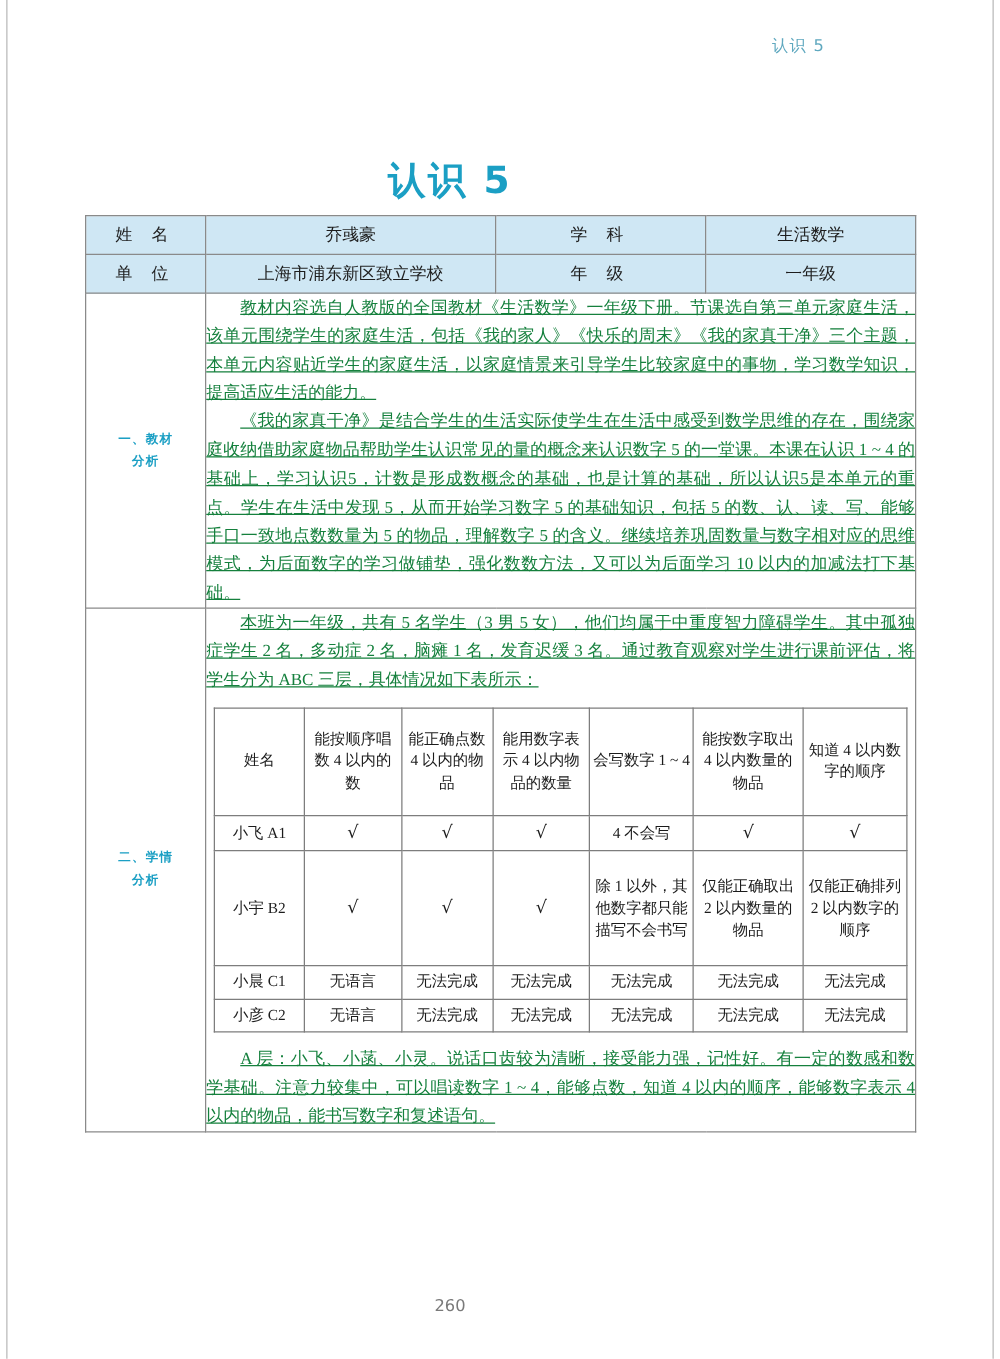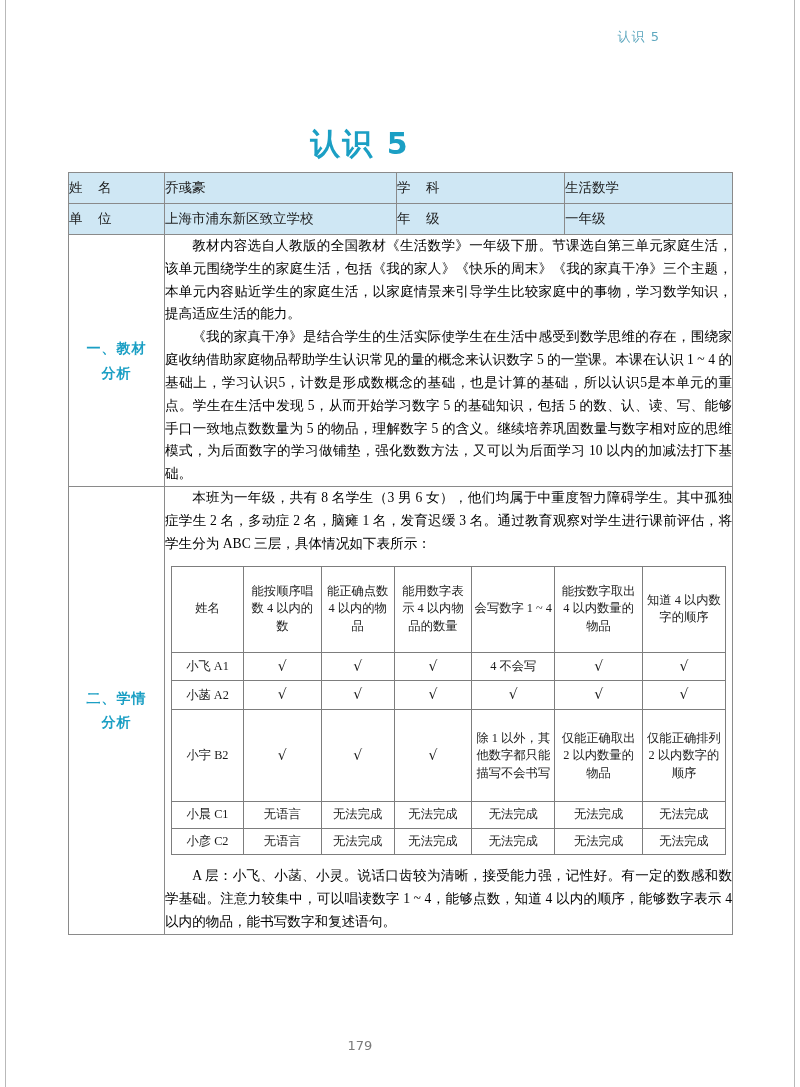--- a/index.html
+++ b/index.html
@@ -65,58 +65,59 @@
   }
   .outer-table td {
     border: 1px solid #8a8a8a;
     vertical-align: top;
     padding: 0;
   }
 
   
   .info-cell {
     background: #cfe7f4;
-    text-align: left;
+    text-align: center;
     font-size: 13.5px;
     height: 31px;
     vertical-align: middle !important;
     letter-spacing: 4px;
     color: #1d1d1d;
     margin-left: 48px;
   }
   .info-cell.value { letter-spacing: 0px; }
   .info-cell.label { letter-spacing: 6px; }
 
   
   .section-label {
     width: 96px;
     text-align: center;
     vertical-align: middle !important;
     color: #1b9fc4;
-    font-size: 14px;
+    font-size: 10px;
     font-weight: bold;
     line-height: 1.75;
     font-family: "DejaVu Sans", "Liberation Sans", sans-serif;
     letter-spacing: 1px;
     padding: 4px 2px;
   }
 
   
   .body-cell {
     padding: 9px 12px 11px 12px;
     vertical-align: top;
   }
   .body-cell p {
     margin: 0;
     font-size: 13.6px;
     line-height: 1.68;
     text-indent: 2em;
     text-align: justify;
     text-justify: inter-ideograph;
-    color: #000000;
+    color: #15803d;
+    text-decoration: underline;
   }
   .body-cell p + p { margin-top: 0px; }
 
   
   .student-table-wrap {
     padding: 4px 6px 6px 6px;
   }
   table.student-table {
     width: 100%;
     border-collapse: collapse;
@@ -208,21 +209,21 @@
           <p>《我的家真干净》是结合学生的生活实际使学生在生活中感受到数学思维的存在，围绕家庭收纳借助家庭物品帮助学生认识常见的量的概念来认识数字 5 的一堂课。本课在认识 1 ~ 4 的基础上，学习认识5，计数是形成数概念的基础，也是计算的基础，所以认识5是本单元的重点。学生在生活中发现 5，从而开始学习数字 5 的基础知识，包括 5 的数、认、读、写、能够手口一致地点数数量为 5 的物品，理解数字 5 的含义。继续培养巩固数量与数字相对应的思维模式，为后面数字的学习做铺垫，强化数数方法，又可以为后面学习 10 以内的加减法打下基础。</p>
         </td>
       </tr>
 
       <tr>
         <td class="section-label">
           <div>二、学情</div>
           <div>分析</div>
         </td>
         <td class="body-cell" colspan="3">
-          <p>本班为一年级，共有 8 名学生（3 男 6 女），他们均属于中重度智力障碍学生。其中孤独症学生 2 名，多动症 2 名，脑瘫 1 名，发育迟缓 3 名。通过教育观察对学生进行课前评估，将学生分为 ABC 三层，具体情况如下表所示：</p>
+          <p>本班为一年级，共有 5 名学生（3 男 5 女），他们均属于中重度智力障碍学生。其中孤独症学生 2 名，多动症 2 名，脑瘫 1 名，发育迟缓 3 名。通过教育观察对学生进行课前评估，将学生分为 ABC 三层，具体情况如下表所示：</p>
 
           <div class="student-table-wrap">
             <table class="student-table" id="student-table">
               <thead>
                 <tr>
                   <th class="col-name">姓名</th>
                   <th class="col-c1">能按顺序唱数 4 以内的数</th>
                   <th class="col-c2">能正确点数 4 以内的物品</th>
                   <th class="col-c3">能用数字表示 4 以内物品的数量</th>
                   <th class="col-c4">会写数字 1 ~ 4</th>
@@ -233,29 +234,20 @@
               <tbody id="student-table-body">
                   <tr class="row-short">
                     <td class="col-name">小飞 A1</td>
                     <td class="col-c1"><span class="check">√</span></td>
                     <td class="col-c2"><span class="check">√</span></td>
                     <td class="col-c3"><span class="check">√</span></td>
                     <td class="col-c4">4 不会写</td>
                     <td class="col-c5"><span class="check">√</span></td>
                     <td class="col-c6"><span class="check">√</span></td>
                   </tr>
-                  <tr class="row-short">
-                    <td class="col-name">小菡 A2</td>
-                    <td class="col-c1"><span class="check">√</span></td>
-                    <td class="col-c2"><span class="check">√</span></td>
-                    <td class="col-c3"><span class="check">√</span></td>
-                    <td class="col-c4"><span class="check">√</span></td>
-                    <td class="col-c5"><span class="check">√</span></td>
-                    <td class="col-c6"><span class="check">√</span></td>
-                  </tr>
                   <tr class="row-tall">
                     <td class="col-name">小宇 B2</td>
                     <td class="col-c1"><span class="check">√</span></td>
                     <td class="col-c2"><span class="check">√</span></td>
                     <td class="col-c3"><span class="check">√</span></td>
                     <td class="col-c4">除 1 以外，其他数字都只能描写不会书写</td>
                     <td class="col-c5">仅能正确取出 2 以内数量的物品</td>
                     <td class="col-c6">仅能正确排列 2 以内数字的顺序</td>
                   </tr>
                   <tr class="row-short">
@@ -280,15 +272,15 @@
             </table>
           </div>
 
           <p>A 层：小飞、小菡、小灵。说话口齿较为清晰，接受能力强，记性好。有一定的数感和数学基础。注意力较集中，可以唱读数字 1 ~ 4，能够点数，知道 4 以内的顺序，能够数字表示 4 以内的物品，能书写数字和复述语句。</p>
         </td>
       </tr>
 
     </tbody>
   </table>
 
-  <div class="page-number">179</div>
+  <div class="page-number">260</div>
 
 </div>
 
 </body></html>

